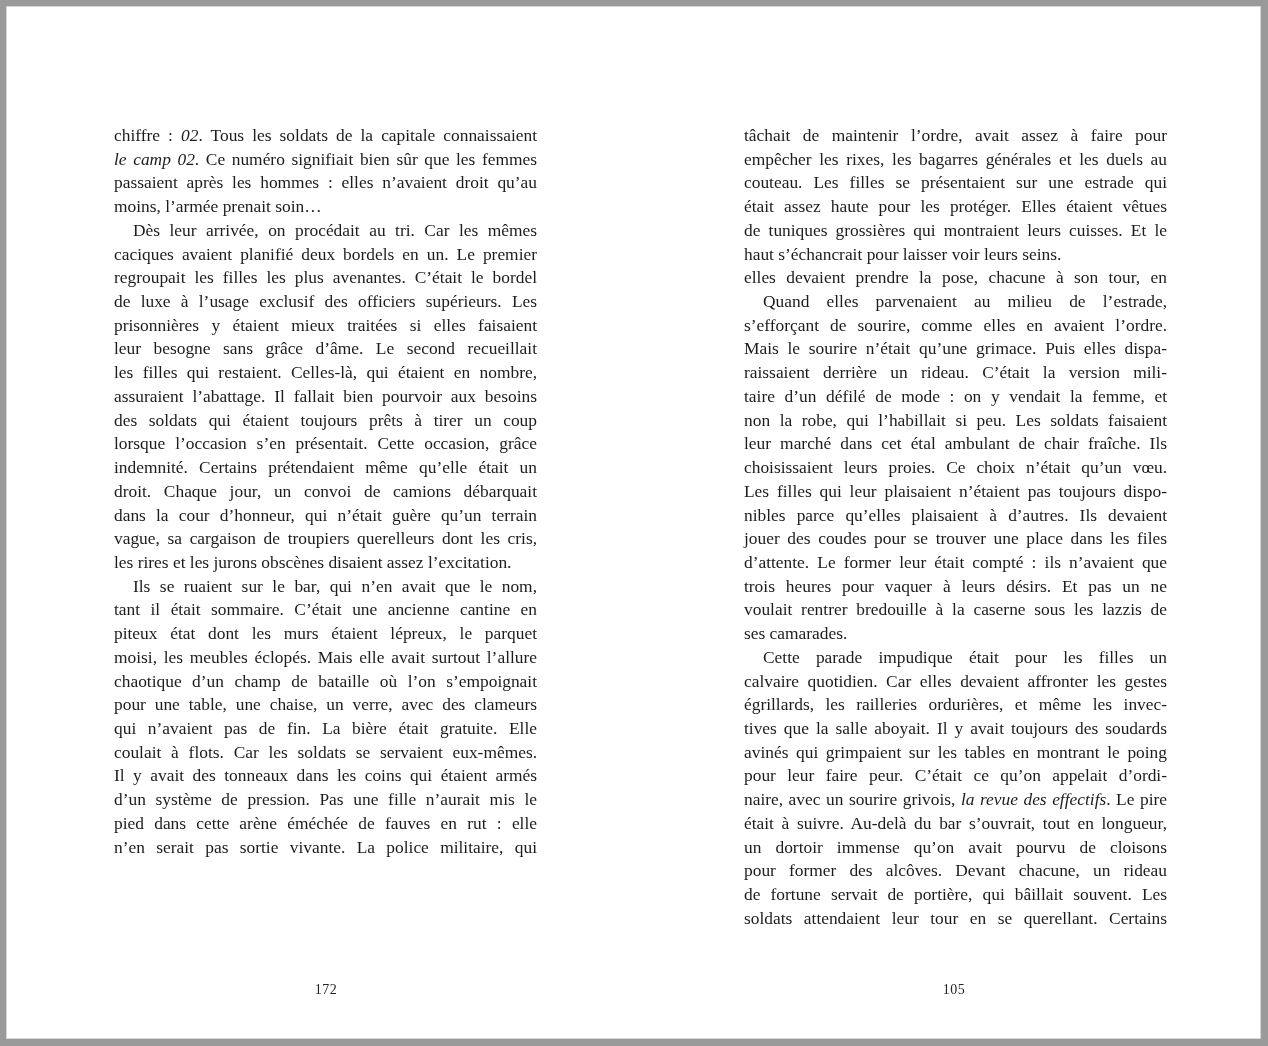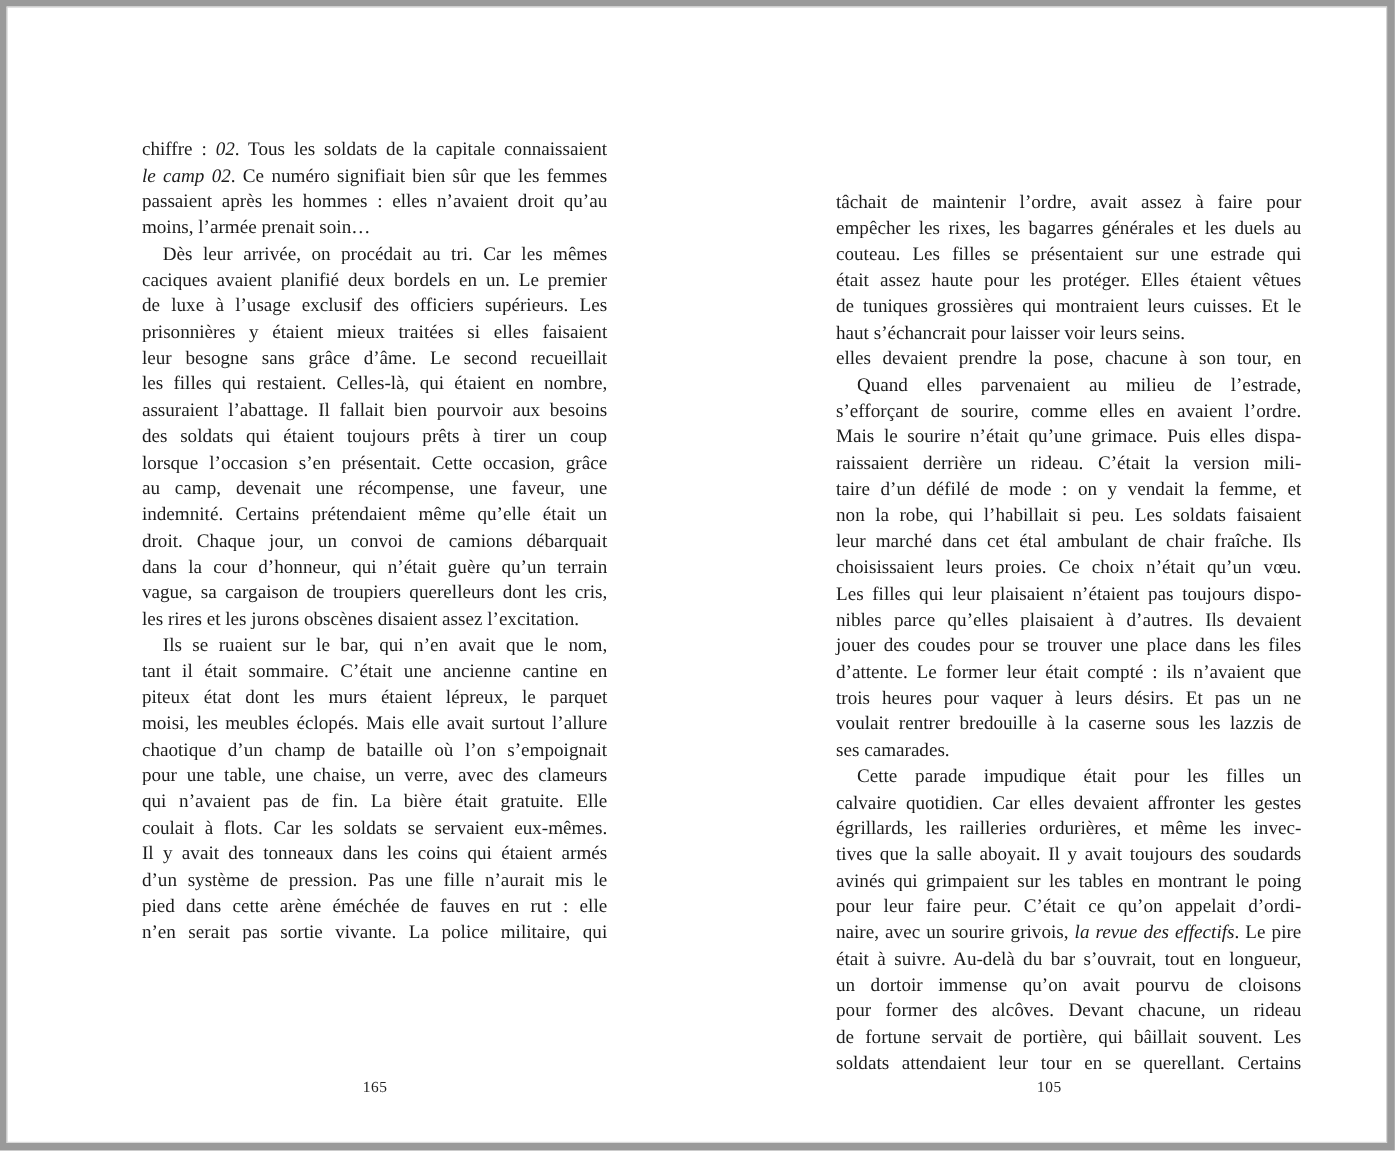--- a/index.html
+++ b/index.html
@@ -29,36 +29,36 @@
       position: absolute;
       inset: 0;
       border: 1px solid #d6d6d6;
       pointer-events: none;
     }
     .page {
       position: absolute;
       top: 0;
       height: 100%;
     }
-    .page-left  { left: 15px; width: 634px; }
+    .page-left  { left: 0; width: 634px; }
     .page-right { left: 634px; width: 628px; }
 
     .text-block {
       position: absolute;
       top: 118px;
       width: 423px;
       font-family: "Liberation Serif", "DejaVu Serif", serif;
       font-size: 17.4px;
       line-height: 23.72px;
       color: #1c1c1c;
       text-align: justify;
       hyphens: manual;
     }
     .page-left  .text-block { left: 108px; }
-    .page-right .text-block { left: 120px; margin-top: 48px; }
+    .page-right .text-block { left: 104px; }
 
     .line {
       display: block;
       height: 23.72px;
       white-space: nowrap;
       text-align: justify;
       text-align-last: justify;
     }
     .line.last {
       text-align-last: left;
@@ -88,47 +88,47 @@
 
 <div class="frame">
   <div class="page page-left">
     <div class="text-block">
         <span class="line"><span>chiffre : </span><em>02</em><span>. Tous les soldats de la capitale connaissaient</span></span>
         <span class="line"><em>le camp 02</em><span>. Ce numéro signifiait bien sûr que les femmes</span></span>
         <span class="line"><span>passaient après les hommes : elles n’avaient droit qu’au</span></span>
         <span class="line last"><span>moins, l’armée prenait soin…</span></span>
         <span class="line indent"><span>Dès leur arrivée, on procédait au tri. Car les mêmes</span></span>
         <span class="line"><span>caciques avaient planifié deux bordels en un. Le premier</span></span>
+        <span class="line"><span>regroupait les filles les plus avenantes. C’était le bordel</span></span>
         <span class="line"><span>de luxe à l’usage exclusif des officiers supérieurs. Les</span></span>
         <span class="line"><span>prisonnières y étaient mieux traitées si elles faisaient</span></span>
         <span class="line"><span>leur besogne sans grâce d’âme. Le second recueillait</span></span>
         <span class="line"><span>les filles qui restaient. Celles-là, qui étaient en nombre,</span></span>
         <span class="line"><span>assuraient l’abattage. Il fallait bien pourvoir aux besoins</span></span>
         <span class="line"><span>des soldats qui étaient toujours prêts à tirer un coup</span></span>
         <span class="line"><span>lorsque l’occasion s’en présentait. Cette occasion, grâce</span></span>
-        <span class="line"><span>au camp, devenait une récompense, une faveur, une</span></span>
         <span class="line"><span>indemnité. Certains prétendaient même qu’elle était un</span></span>
         <span class="line"><span>droit. Chaque jour, un convoi de camions débarquait</span></span>
         <span class="line"><span>dans la cour d’honneur, qui n’était guère qu’un terrain</span></span>
         <span class="line"><span>vague, sa cargaison de troupiers querelleurs dont les cris,</span></span>
         <span class="line last"><span>les rires et les jurons obscènes disaient assez l’excitation.</span></span>
         <span class="line indent"><span>Ils se ruaient sur le bar, qui n’en avait que le nom,</span></span>
         <span class="line"><span>tant il était sommaire. C’était une ancienne cantine en</span></span>
         <span class="line"><span>piteux état dont les murs étaient lépreux, le parquet</span></span>
         <span class="line"><span>moisi, les meubles éclopés. Mais elle avait surtout l’allure</span></span>
         <span class="line"><span>chaotique d’un champ de bataille où l’on s’empoignait</span></span>
         <span class="line"><span>pour une table, une chaise, un verre, avec des clameurs</span></span>
         <span class="line"><span>qui n’avaient pas de fin. La bière était gratuite. Elle</span></span>
         <span class="line"><span>coulait à flots. Car les soldats se servaient eux-mêmes.</span></span>
         <span class="line"><span>Il y avait des tonneaux dans les coins qui étaient armés</span></span>
         <span class="line"><span>d’un système de pression. Pas une fille n’aurait mis le</span></span>
         <span class="line"><span>pied dans cette arène éméchée de fauves en rut : elle</span></span>
         <span class="line"><span>n’en serait pas sortie vivante. La police militaire, qui</span></span>
       </div>
-    <div class="folio">165</div>
+    <div class="folio">172</div>
   </div>
   <div class="page page-right">
     <div class="text-block">
         <span class="line"><span>tâchait de maintenir l’ordre, avait assez à faire pour</span></span>
         <span class="line"><span>empêcher les rixes, les bagarres générales et les duels au</span></span>
         <span class="line"><span>couteau. Les filles se présentaient sur une estrade qui</span></span>
         <span class="line"><span>était assez haute pour les protéger. Elles étaient vêtues</span></span>
         <span class="line"><span>de tuniques grossières qui montraient leurs cuisses. Et le</span></span>
         <span class="line last"><span>haut s’échancrait pour laisser voir leurs seins.</span></span>
         <span class="line"><span>elles devaient prendre la pose, chacune à son tour, en</span></span>

